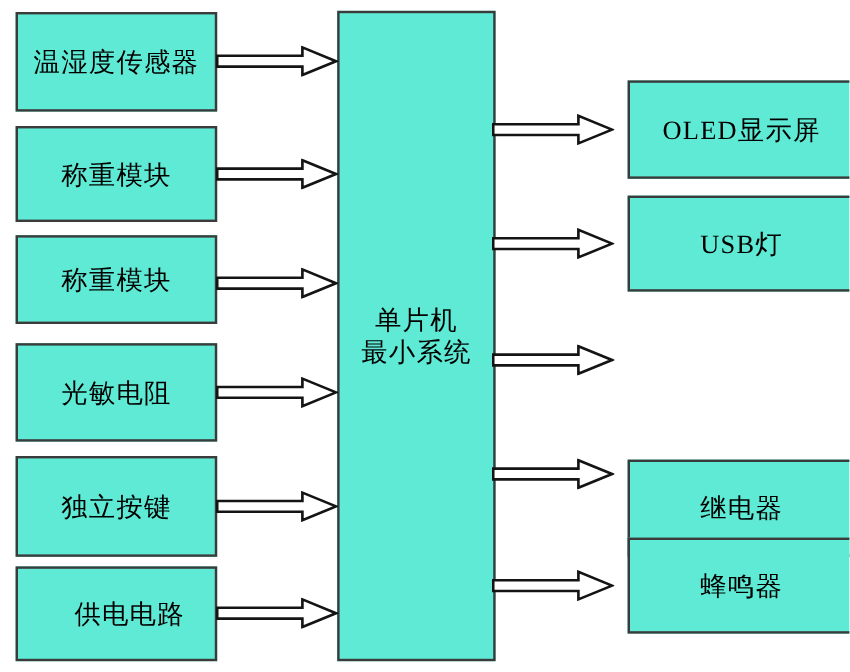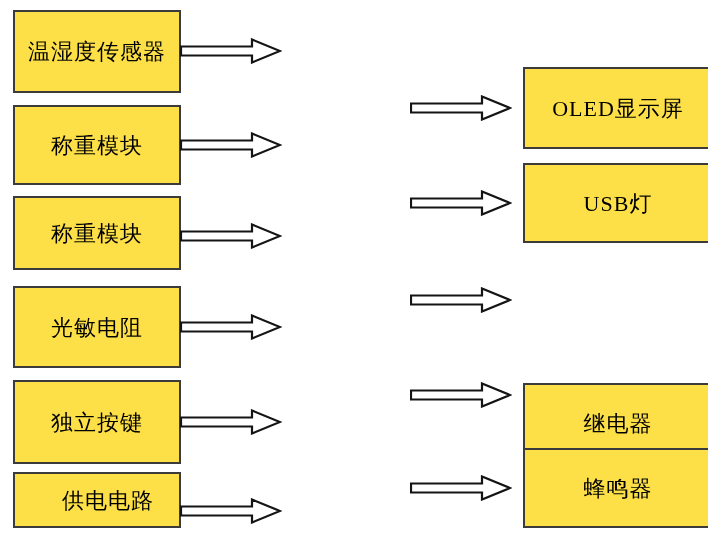--- a/index.html
+++ b/index.html
@@ -12,38 +12,38 @@
     width: 708px;
     height: 560px;
     background: #ffffff;
     font-family: "Liberation Serif", "DejaVu Serif", serif;
     color: #000000;
     overflow: hidden;
   }
   .box {
     position: absolute;
     box-sizing: border-box;
-    background: #fde047;
+    background: #5eead4;
     border: 2px solid #3b3b3b;
     display: flex;
     align-items: center;
     justify-content: center;
     text-align: center;
     font-size: 22px;
     letter-spacing: 1px;
     line-height: 27px;
   }
   
   .in-box   { left: 13px;  width: 168px; }
   .in-1 { top: 10px;  height: 83px; }
   .in-2 { top: 105px; height: 80px; }
   .in-3 { top: 196px; height: 74px; }
   .in-4 { top: 286px; height: 82px; }
   .in-5 { top: 380px; height: 84px; }
-  .in-6 { top: 472px; height: 56px; padding-left: 22px; }
+  .in-6 { top: 472px; height: 79px; padding-left: 22px; }
   
   .center-box { left: 281px; top: 9px; width: 132px; height: 542px; }
   .center-box .line { display: block; }
   
   .out-box  { left: 523px; width: 190px; }
   .out-1 { top: 67px;  height: 82px; }
   .out-2 { top: 163px; height: 80px; }
   .out-3 { top: 259px; height: 83px; }
   .out-4 { top: 355px; height: 81px; margin-top: 28px; }
   .out-5 { top: 448px; height: 80px; }
@@ -85,20 +85,26 @@
   <div class="box in-box in-4">
     <span>光敏电阻</span>
   </div>
   <div class="box in-box in-5">
     <span>独立按键</span>
   </div>
   <div class="box in-box in-6">
     <span>供电电路</span>
   </div>
 
+  <div class="box center-box">
+    <span>
+      <span class="line">单片机</span>
+      <span class="line">最小系统</span>
+    </span>
+  </div>
 
   <div class="box out-box out-1">
     <span>OLED显示屏</span>
   </div>
   <div class="box out-box out-2">
     <span>USB灯</span>
   </div>
   <div class="box out-box out-4">
     <span>继电器</span>
   </div>

